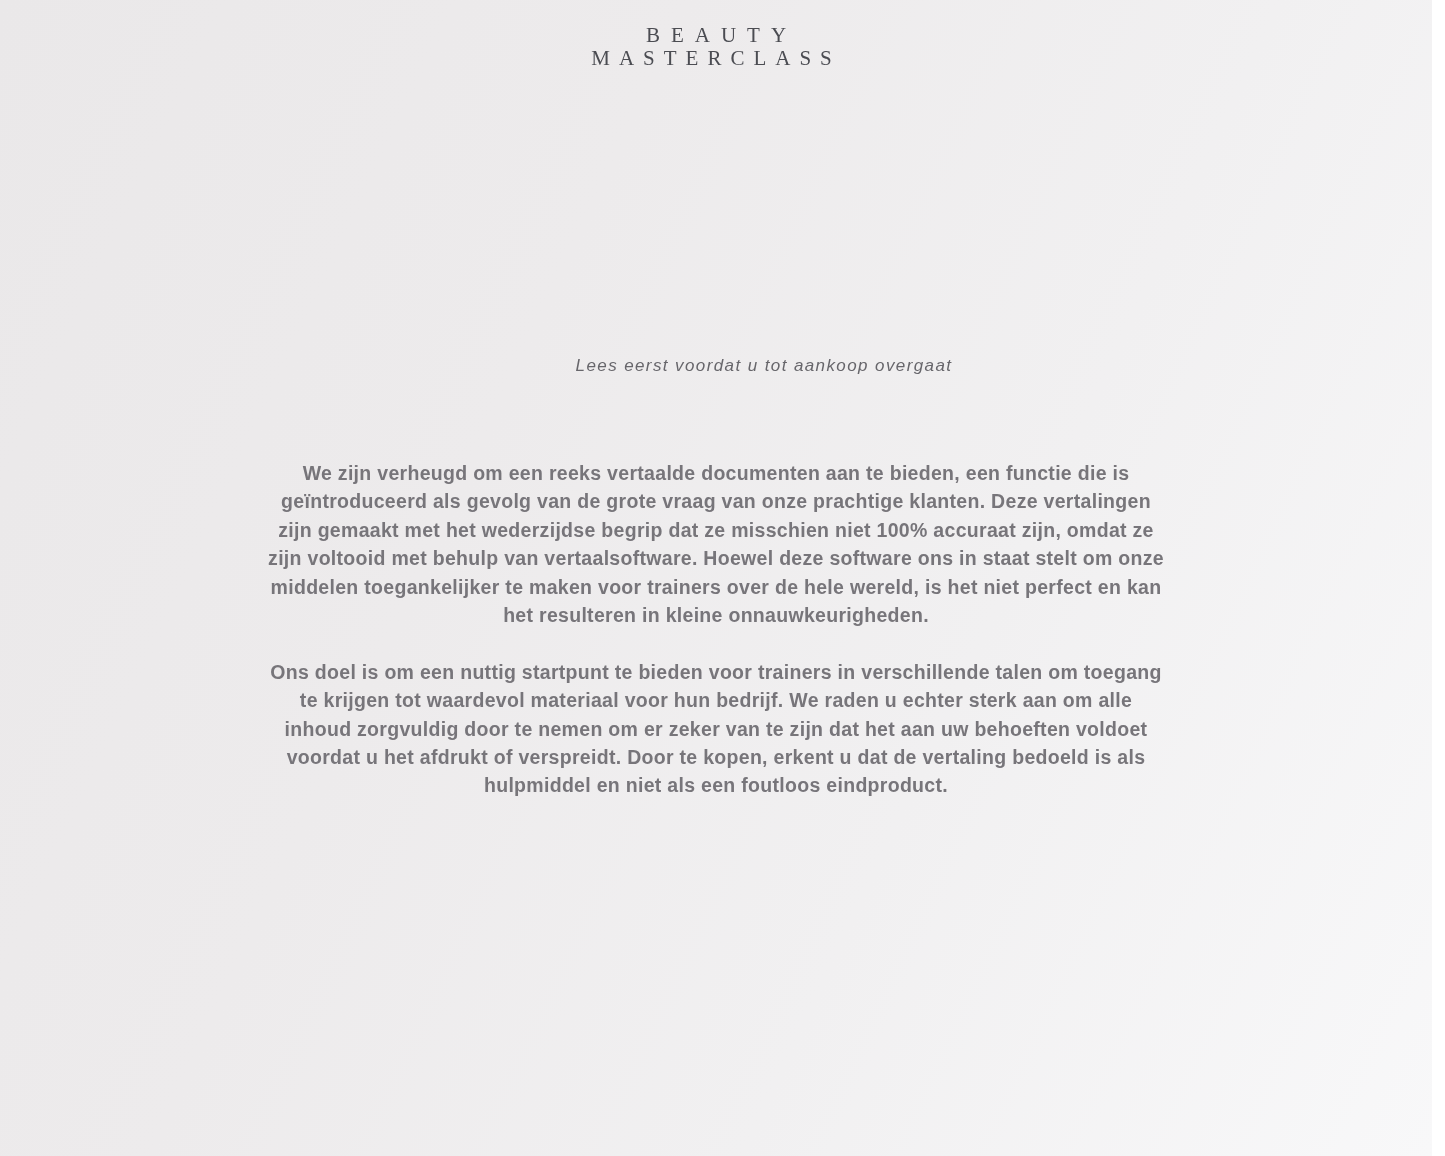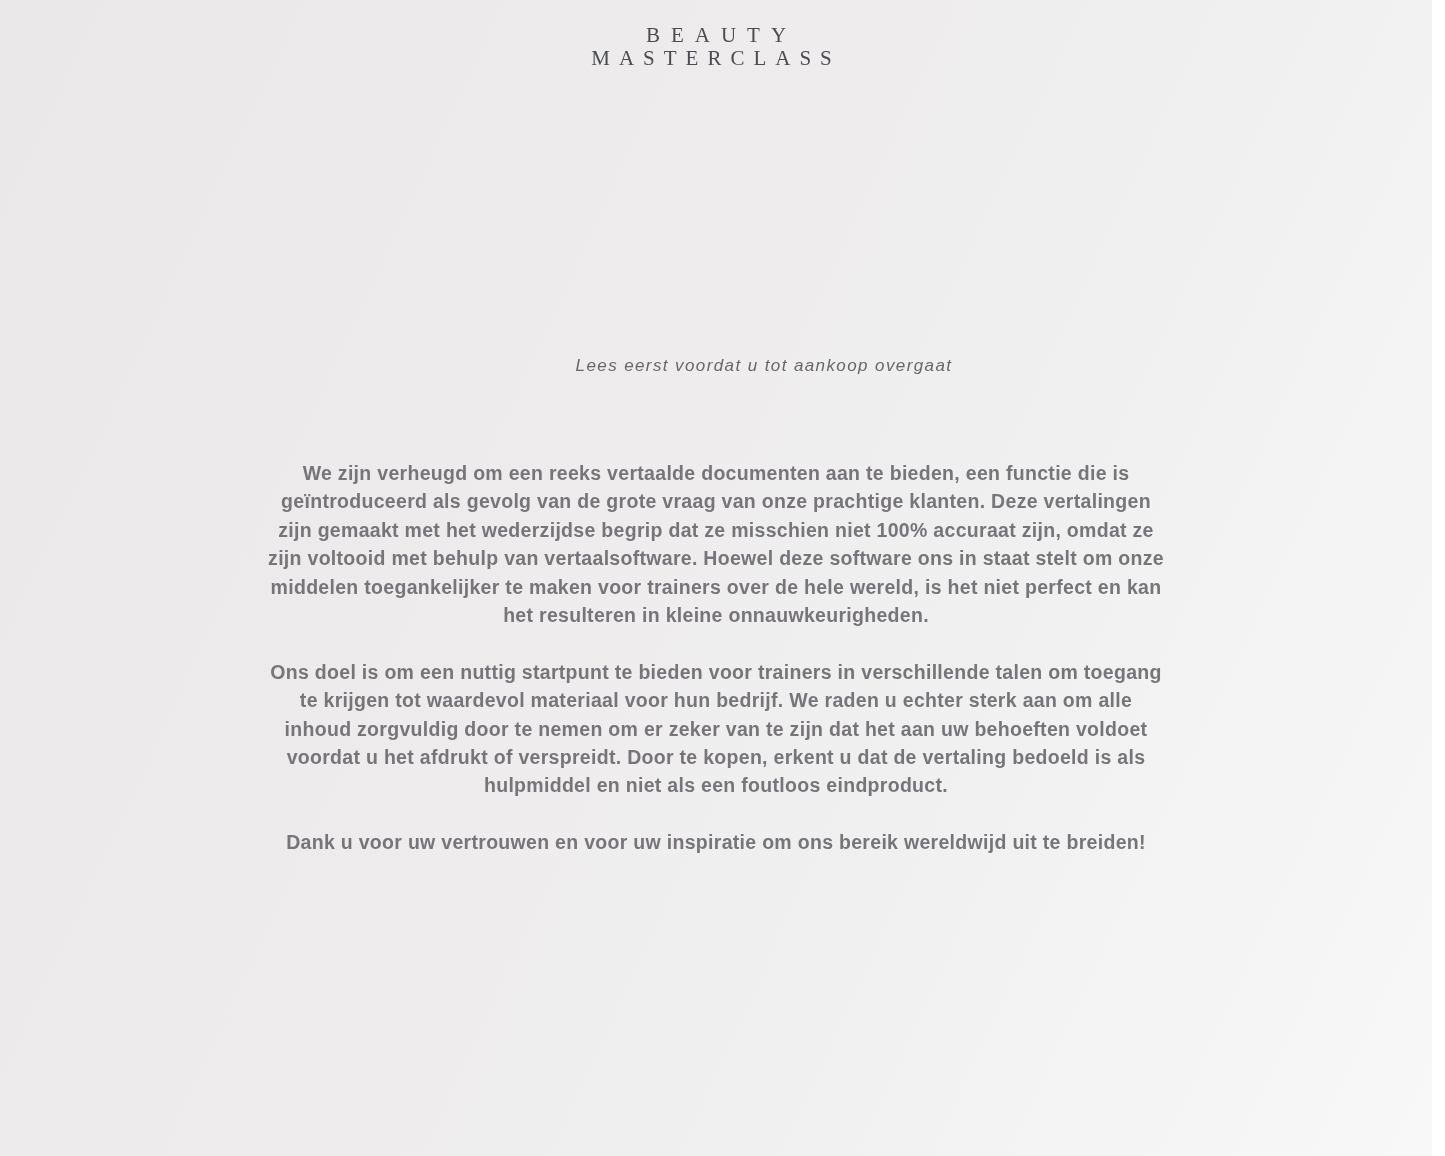--- a/index.html
+++ b/index.html
@@ -94,16 +94,15 @@
     <div class="logo-line1">BEAUTY</div>
     <div class="logo-line2">MASTERCLASS</div>
   </div>
 
 
   <div class="subtitle">Lees eerst voordat u tot aankoop overgaat</div>
 
   <div class="body-copy">
     <p>We zijn verheugd om een reeks vertaalde documenten aan te bieden, een functie die is geïntroduceerd als gevolg van de grote vraag van onze prachtige klanten. Deze vertalingen zijn gemaakt met het wederzijdse begrip dat ze misschien niet 100% accuraat zijn, omdat ze zijn voltooid met behulp van vertaalsoftware. Hoewel deze software ons in staat stelt om onze middelen toegankelijker te maken voor trainers over de hele wereld, is het niet perfect en kan het resulteren in kleine onnauwkeurigheden.</p>
     <p>Ons doel is om een nuttig startpunt te bieden voor trainers in verschillende talen om toegang te krijgen tot waardevol materiaal voor hun bedrijf. We raden u echter sterk aan om alle inhoud zorgvuldig door te nemen om er zeker van te zijn dat het aan uw behoeften voldoet voordat u het afdrukt of verspreidt. Door te kopen, erkent u dat de vertaling bedoeld is als hulpmiddel en niet als een foutloos eindproduct.</p>
-    <p>Dank u voor uw vertrouwen en voor uw inspiratie om ons bereik wereldwijd uit te breiden!</p>
   </div>
 
 </div>
 
 </body></html>

